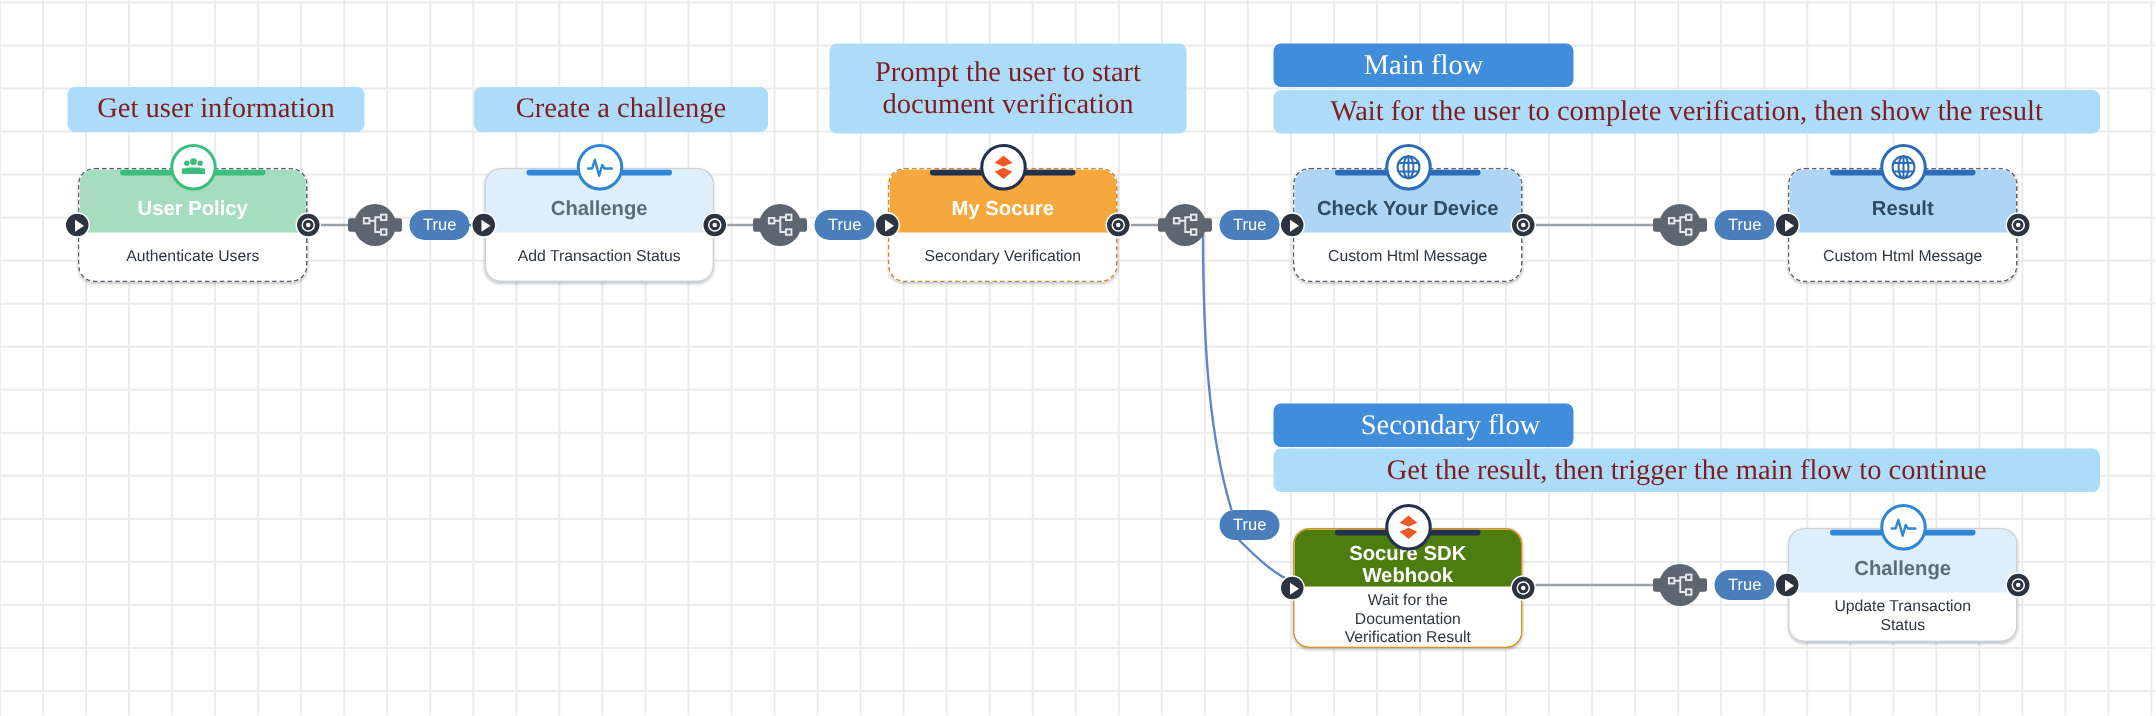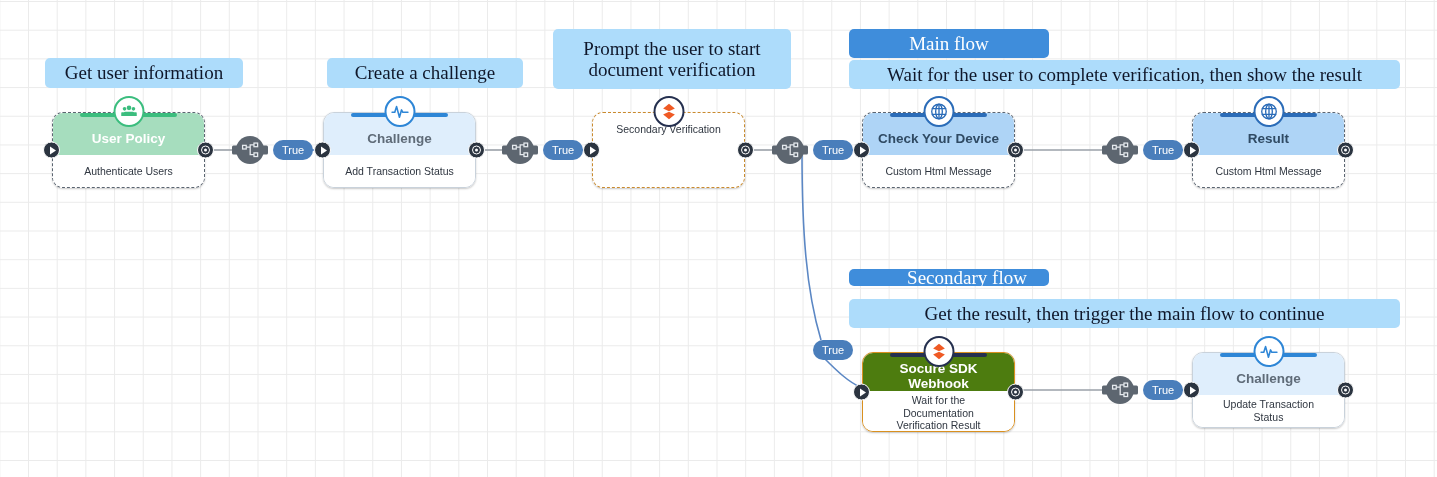--- a/index.html
+++ b/index.html
@@ -41,21 +41,21 @@
     border-radius: 5px;
     font-family: "Liberation Serif", serif;
     display: flex;
     align-items: center;
     justify-content: center;
     text-align: center;
     line-height: 1.12;
   }
   .banner.light {
     background: #addcfb;
-    color: #0f172a;
+    color: #7f1d1d;
     font-size: 19px;
   }
   .banner.dark {
     background: #3f8ddb;
     color: #ffffff;
     font-size: 19px;
   }
 
   
   .node {
@@ -224,25 +224,25 @@
       <path d="M 1015 150 L 1106 150" fill="none" stroke="#9aa1a8" stroke-width="1.6"></path>
       <path d="M 1166 150 L 1192 150" fill="none" stroke="#5b87c4" stroke-width="1.6"></path>
       <path d="M 802 152 C 802 230 806 290 821 340" fill="none" stroke="#5b87c4" stroke-width="1.6"></path>
       <path d="M 824 358 C 836 370 848 382 862 388" fill="none" stroke="#5b87c4" stroke-width="1.6"></path>
       <path d="M 1015 390 L 1106 390" fill="none" stroke="#9aa1a8" stroke-width="1.6"></path>
       <path d="M 1166 390 L 1192 390" fill="none" stroke="#5b87c4" stroke-width="1.6"></path>
     </svg>
 
   <div id="banner-layer">
       <div class="banner light" style="left: 45px; top: 58px; width: 198px; height: 30px;">Get user information</div>
-      <div class="banner light" style="left: 327px; top: 58px; width: 196px; height: 30px;">Create a challenge</div>
+      <div class="banner light" style="left: 316px; top: 58px; width: 196px; height: 30px;">Create a challenge</div>
       <div class="banner light" style="left: 553px; top: 29px; width: 238px; height: 60px;">Prompt the user to start document verification</div>
       <div class="banner dark" style="left: 849px; top: 29px; width: 200px; height: 29px;">Main flow</div>
       <div class="banner light" style="left: 849px; top: 60px; width: 551px; height: 29px;">Wait for the user to complete verification, then show the result</div>
-      <div class="banner dark" style="left: 849px; top: 269px; width: 200px; height: 17px; padding-left: 36px;">Secondary flow</div>
+      <div class="banner dark" style="left: 849px; top: 269px; width: 200px; height: 29px; padding-left: 36px;">Secondary flow</div>
       <div class="banner light" style="left: 849px; top: 299px; width: 551px; height: 29px;">Get the result, then trigger the main flow to continue</div>
     </div>
 
   <div id="branch-layer">
       <div class="branch" style="left: 236px; top: 136px;">
         <span style="display: flex;">
           <svg width="19" height="19" viewBox="0 0 24 24">
             <g fill="none" stroke="#e6eaee" stroke-width="1.6">
               <path d="M6.8 7.8 H11.6 M16.4 4.9 H11.6 V17.3 H16.4"></path>
               <rect x="2" y="5.5" width="4.6" height="4.6"></rect>
@@ -358,20 +358,25 @@
           <div class="port-play"></div>
         </div>
         <div class="port out">
           <div class="port-ring">
             <div class="port-dot"></div>
           </div>
         </div>
       </div>
       <div class="node" style="left: 592px; top: 112px; width: 153px; height: 76px;">
         <div class="node-inner" style="border: 1.6px dashed rgb(201, 138, 46); background: rgb(255, 255, 255);">
+          <div class="node-body" style="background: rgb(246, 168, 60);">
+            <div class="accent left" style="background: rgb(37, 48, 79);"></div>
+            <div class="accent right" style="background: rgb(37, 48, 79);"></div>
+            <div class="node-title" style="color: rgb(255, 255, 255);">My Socure</div>
+          </div>
           <div class="node-footer">Secondary Verification</div>
         </div>
         <div class="badge" style="border: 2px solid rgb(37, 48, 79);">
           <svg width="19" height="19" viewBox="0 0 24 24">
             <g fill="#ef5a24">
               <path d="M12 2.2 L19.4 8.2 L12 11.6 L4.6 8.2 Z"></path>
               <path d="M12 12.4 L19.4 15.8 L12 21.8 L4.6 15.8 Z"></path>
             </g>
           </svg>
         </div>

